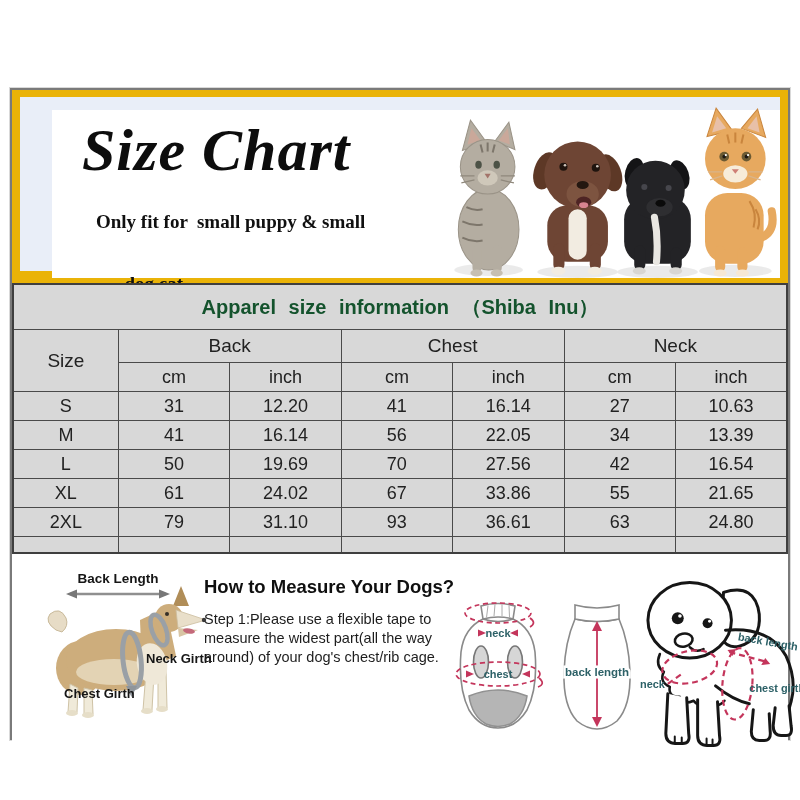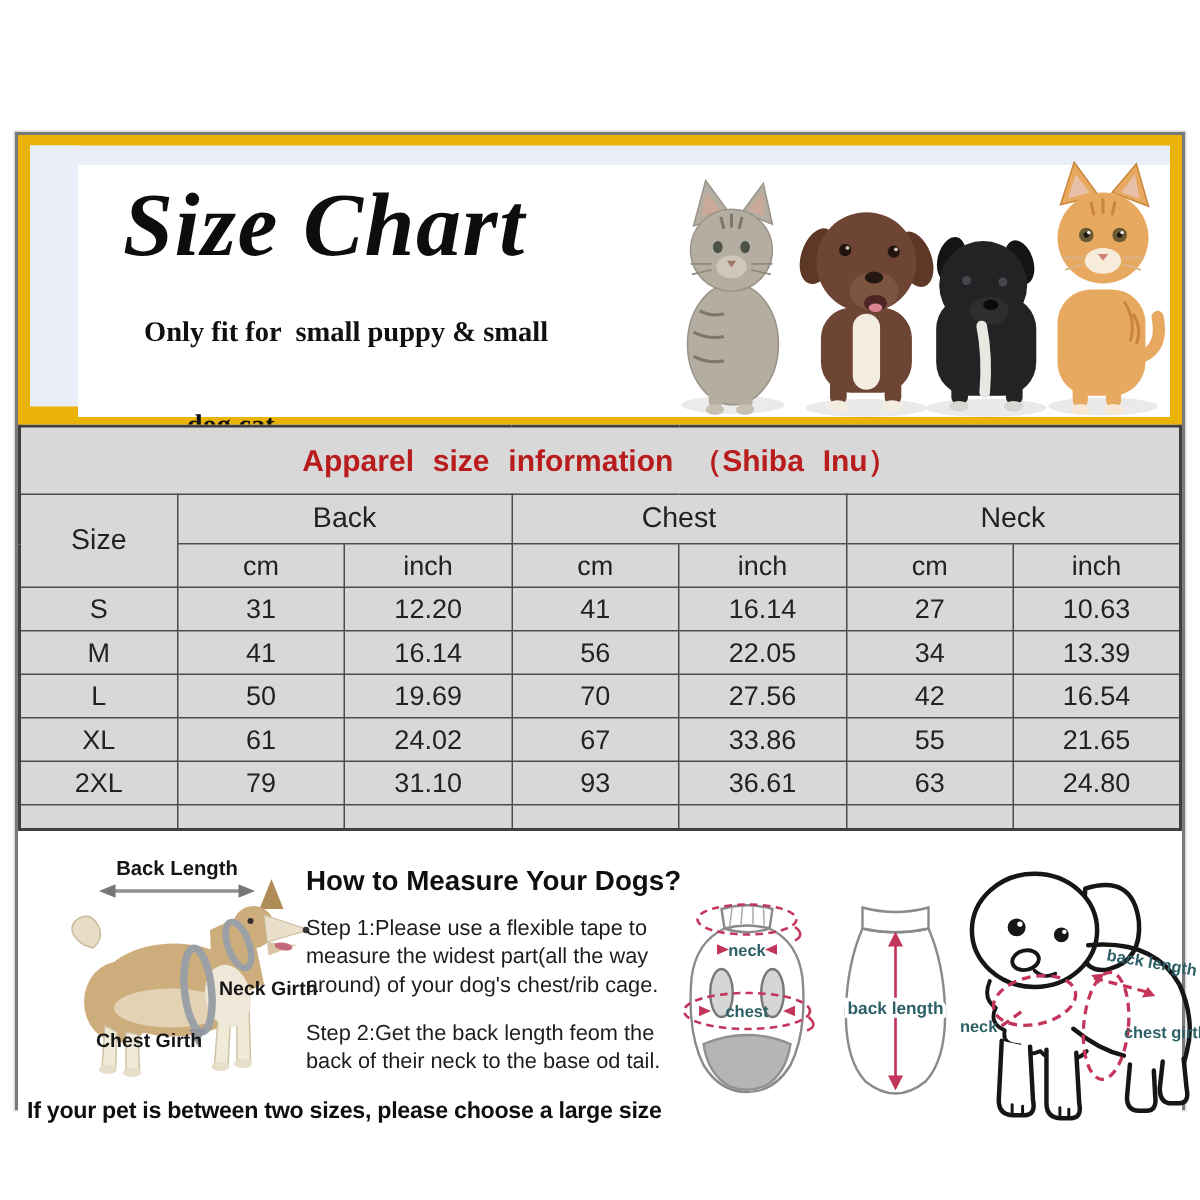--- a/index.html
+++ b/index.html
@@ -30,21 +30,21 @@
   .pets{position:absolute;left:424px;top:6px;width:354px;height:184px;z-index:2;}
   
   table.size-table{
     width:100%;border-collapse:collapse;table-layout:fixed;
     border:2px solid #3f3f3f;
   }
   table.size-table td{
     background:#d8d8d8;border:1px solid #4a4a4a;text-align:center;
     vertical-align:middle;padding:0;color:#222;font-size:18px;
   }
-  tr.row-title td{height:44px;font-size:20px;font-weight:bold;word-spacing:7px;color:#b91c1c;}
+  tr.row-title td{height:44px;font-size:20px;font-weight:bold;word-spacing:7px;color:#14532d;}
   tr.row-group td{height:32px;font-size:19px;}
   tr.row-units td{height:28px;}
   tr.row-data td{height:28px;}
   tr.row-empty td{height:15px;}
   
   .measure{position:relative;height:190px;background:#fff;margin-top:12px;}
   .dog-art{position:absolute;left:14px;top:2px;}
   .howto{position:absolute;left:192px;top:10px;width:248px;}
   .howto h2{margin:0 0 12px 0;font-size:18.5px;font-weight:bold;color:#0f0f0f;white-space:nowrap;}
   .howto p{margin:0 0 13px 0;font-size:14.5px;line-height:19px;color:#1d1d1d;}
@@ -280,21 +280,20 @@
         <path d="M100 118 h11 l-5.5 11 z" fill="#8f959b"></path>
         <ellipse cx="133" cy="62" rx="7" ry="16" fill="none" stroke="#9aa0a6" stroke-width="4.5" transform="rotate(-20 133 62)"></ellipse>
       </g>
       <text x="120" y="95" font-size="13" font-weight="bold" fill="#151515">Neck Girth</text>
       <text x="38" y="130" font-size="13" font-weight="bold" fill="#151515">Chest Girth</text>
     </svg>
 
     <div class="howto">
       <h2>How to Measure Your Dogs?</h2>
       <p>Step 1:Please use a flexible tape to measure the widest part(all the way around) of your dog's chest/rib cage.</p>
-      <p>Step 2:Get the back length feom the back of their neck to the base od tail.</p>
     </div>
 
     <svg class="vest-front" width="98" height="138" viewBox="0 0 98 138">
       <g stroke="#8a8a8a" stroke-width="1.6" fill="#fff">
         <path d="M33 19 Q14 28 11 52 Q8 88 19 110 Q30 128 48 128 Q66 128 77 110 Q88 88 85 52 Q82 28 63 19 Q48 24 33 19 Z"></path>
         <path d="M31 6 Q48 1 65 6 L63 19 Q48 15 33 19 Z"></path>
         <path d="M38 5.5 L36.5 17.5 M45 4.5 L44 16 M52 4.5 L52 16 M59 5.5 L59.5 17" stroke-width="1" stroke="#aaa" fill="none"></path>
         <ellipse cx="31" cy="62" rx="7.5" ry="16" fill="#d6d6d6" stroke="#777"></ellipse>
         <ellipse cx="65" cy="62" rx="7.5" ry="16" fill="#d6d6d6" stroke="#777"></ellipse>
         <path d="M19 96 Q48 84 77 96 Q74 116 60 124 Q48 129 36 124 Q22 116 19 96 Z" fill="#b5b5b5" stroke="#919191"></path>
@@ -355,16 +354,15 @@
       </g>
       <g fill="#c4355b">
         <path d="M90 82 l9 -1 l-4 7 z"></path>
           <path d="M133 96 l-9 1 l4 -7 z"></path>
       </g>
       <text x="100" y="72" font-size="11" font-weight="bold" fill="#2d6167" transform="rotate(10 100 72)">back length</text>
       <text x="2" y="120" font-size="11" font-weight="bold" fill="#2d6167">neck</text>
       <text x="112" y="124" font-size="11" font-weight="bold" fill="#2d6167">chest girth</text>
     </svg>
 
-    <div class="note">If your pet is between two sizes, please choose a large size</div>
   </div>
 
 </div>
 
 </body></html>

